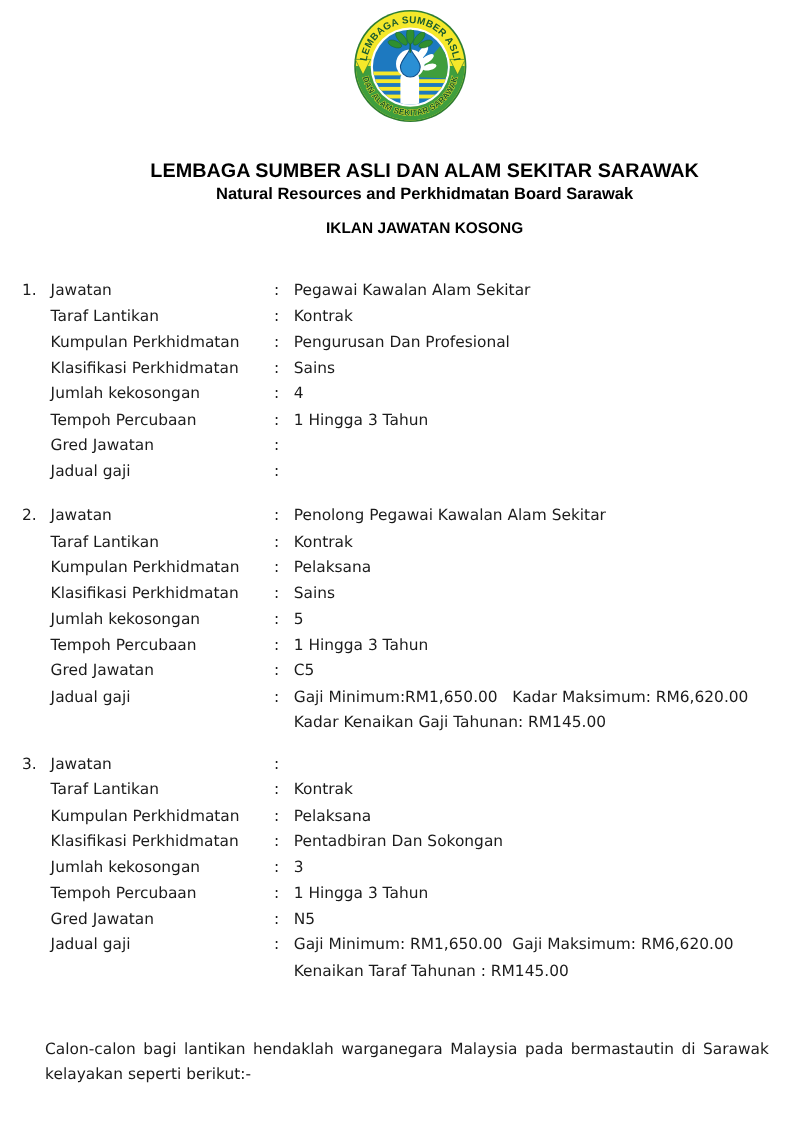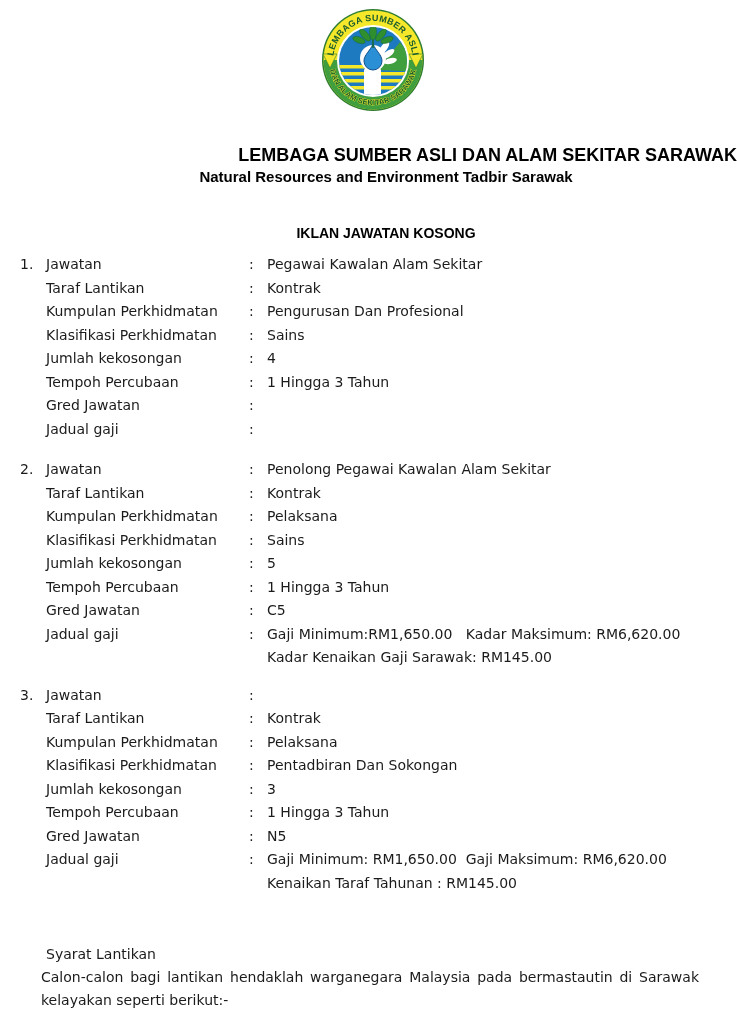--- a/index.html
+++ b/index.html
@@ -2,23 +2,23 @@
 <html><head>
 <meta charset="utf-8">
 <style>
   html,body{margin:0;padding:0;}
   body{
     width:737px;height:1032px;overflow:hidden;background:#ffffff;
     font-family:"DejaVu Sans",sans-serif;color:#1b1b1b;position:relative;
   }
   .logo{position:absolute;top:8px;left:321px;width:104px;height:104px;}
   .headings{position:absolute;top:145px;left:35px;width:702px;text-align:center;color:#000;}
-  .t1{font-family:"Liberation Sans",sans-serif;font-weight:bold;font-size:18px;line-height:20px;text-align:right;}
+  .t1{font-family:"Liberation Sans",sans-serif;font-weight:bold;font-size:18px;line-height:20px;}
   .t2{font-family:"Liberation Sans",sans-serif;font-weight:bold;font-size:15px;line-height:17px;margin-top:3px;}
-  .t3{font-family:"Liberation Sans",sans-serif;font-weight:bold;font-size:14px;line-height:16px;margin-top:40px;}
+  .t3{font-family:"Liberation Sans",sans-serif;font-weight:bold;font-size:14px;line-height:16px;margin-top:14px;}
   .jobs{position:absolute;top:253px;left:0;width:737px;box-sizing:border-box;padding:0 10px 0 20px;}
   .job{margin:0;}
   .job:nth-child(1){margin-bottom:17px;}
   .job:nth-child(2){margin-bottom:14px;}
   .jrow{display:grid;grid-template-columns:26px 203px 18px 1fr;font-size:14px;line-height:23.5px;}
   .jnum,.jlabel,.jcolon,.jvalue{white-space:pre-wrap;}
   .footer{position:absolute;top:943px;left:0;width:737px;}
   .syarat{margin-left:46px;font-size:14px;line-height:23px;}
   .para{margin:0 0 0 41px;width:658px;font-size:14px;line-height:23px;}
   .jline{text-align:justify;text-align-last:justify;}
@@ -78,21 +78,21 @@
         <textPath href="#arcTop" startOffset="50%" text-anchor="middle">LEMBAGA SUMBER ASLI</textPath>
       </text>
       <text font-family="Liberation Sans, sans-serif" font-size="7.5" font-weight="bold" fill="#1a5c2e" stroke="#f5e82a" stroke-width="0.7" paint-order="stroke" letter-spacing="0.2">
         <textPath href="#arcBot" startOffset="50%" text-anchor="middle">DAN ALAM SEKITAR SARAWAK</textPath>
       </text>
     </svg>
   </div>
 
   <div class="headings">
     <div class="t1">LEMBAGA SUMBER ASLI DAN ALAM SEKITAR SARAWAK</div>
-    <div class="t2">Natural Resources and Environment Tadbir Sarawak</div>
+    <div class="t2">Natural Resources and Perkhidmatan Board Sarawak</div>
     <div class="t3">IKLAN JAWATAN KOSONG</div>
   </div>
 
   <div class="jobs">
       <div class="job">
         <div class="jrow">
           <span class="jnum">1.</span>
           <span class="jlabel">Jawatan</span>
           <span class="jcolon">:</span>
           <span class="jvalue">Pegawai Kawalan Alam Sekitar</span>
@@ -189,21 +189,21 @@
         <div class="jrow">
           <span class="jnum"></span>
           <span class="jlabel">Jadual gaji</span>
           <span class="jcolon">:</span>
           <span class="jvalue">Gaji Minimum:RM1,650.00   Kadar Maksimum: RM6,620.00</span>
         </div>
         <div class="jrow">
           <span class="jnum"></span>
           <span class="jlabel"></span>
           <span class="jcolon"></span>
-          <span class="jvalue">Kadar Kenaikan Gaji Sarawak: RM145.00</span>
+          <span class="jvalue">Kadar Kenaikan Gaji Tahunan: RM145.00</span>
         </div>
       </div>
       <div class="job">
         <div class="jrow">
           <span class="jnum">3.</span>
           <span class="jlabel">Jawatan</span>
           <span class="jcolon">:</span>
         </div>
         <div class="jrow">
           <span class="jnum"></span>
@@ -250,20 +250,19 @@
         <div class="jrow">
           <span class="jnum"></span>
           <span class="jlabel"></span>
           <span class="jcolon"></span>
           <span class="jvalue">Kenaikan Taraf Tahunan : RM145.00</span>
         </div>
       </div>
     </div>
 
   <div class="footer">
-    <div class="syarat">Syarat Lantikan</div>
     <div class="para">
       <div class="jline">Calon-calon bagi lantikan hendaklah warganegara Malaysia pada bermastautin di Sarawak</div>
       <div class="jlast">kelayakan seperti berikut:-</div>
     </div>
   </div>
 
 </div>
 
 </body></html>

